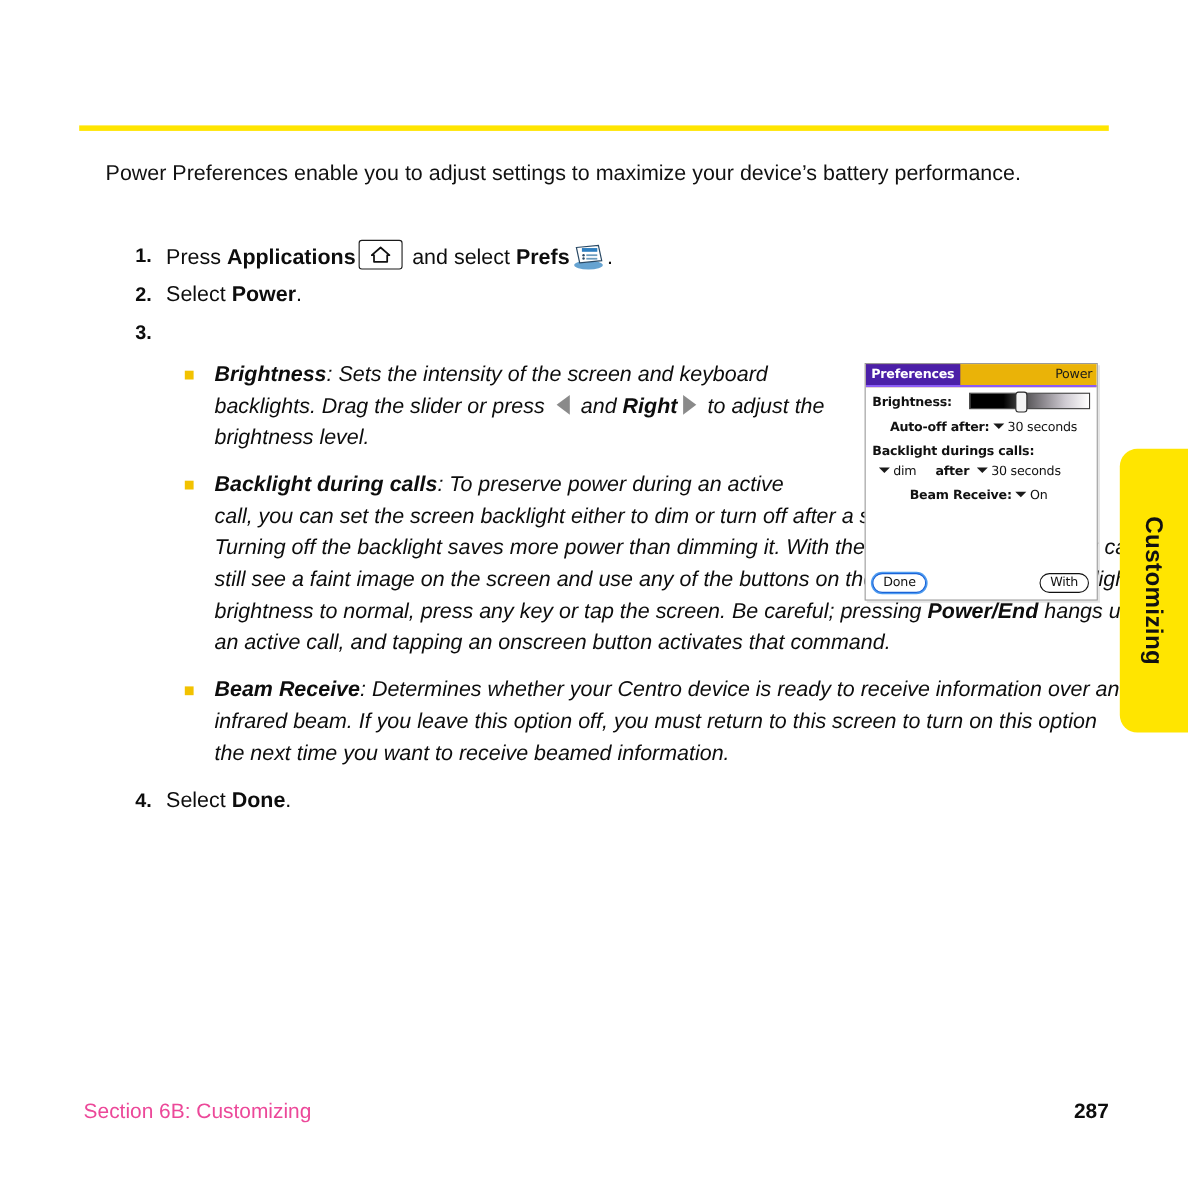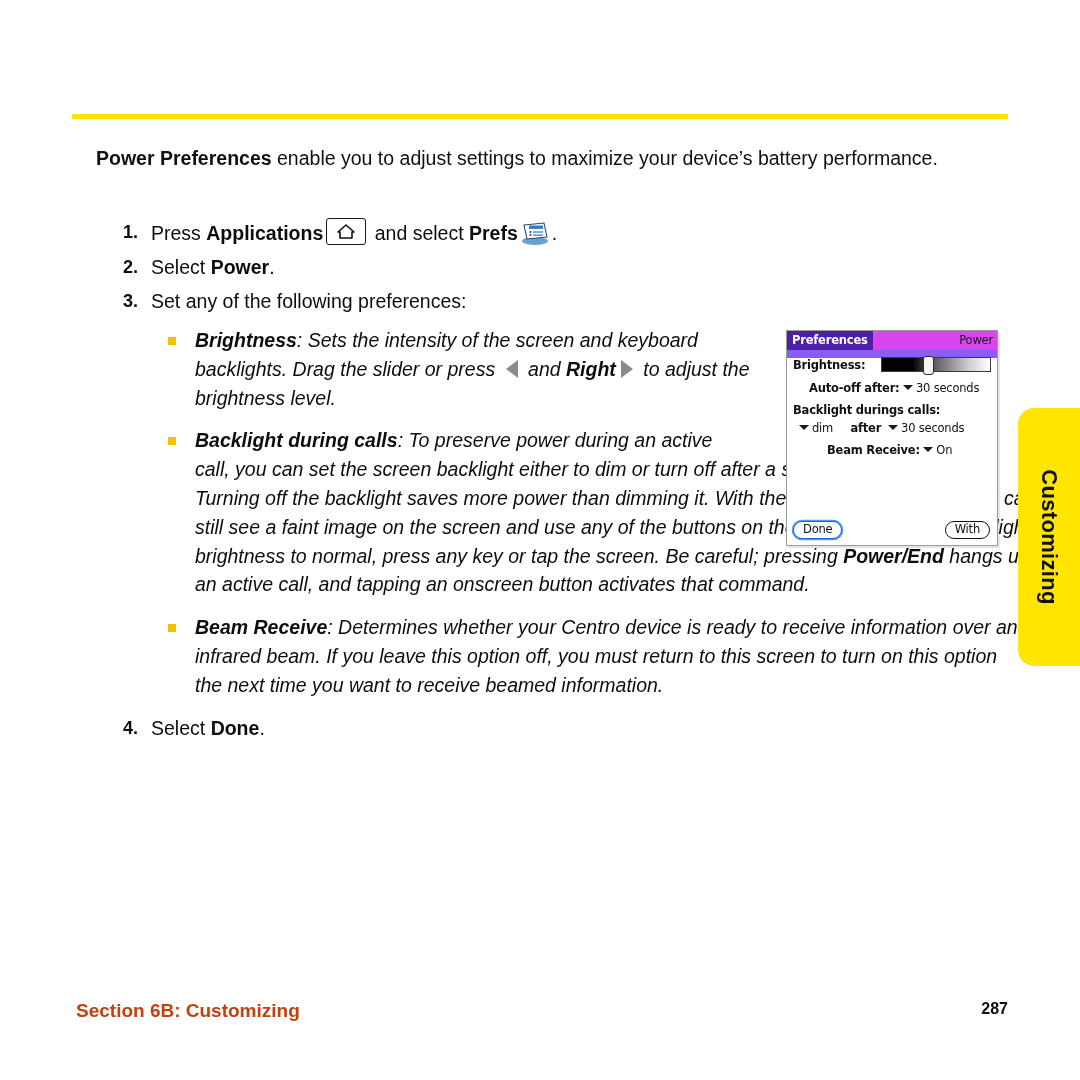--- a/index.html
+++ b/index.html
@@ -45,21 +45,21 @@
   
   .intro {
     position: absolute;
     left: 96px;
     top: 144px;
     width: 856px;
     font-size: 19.5px;
     line-height: 29px;
     color: #111;
   }
-  .intro b { font-weight: bold; }
+  .intro b { font-weight: normal; }
 
   
   .steps {
     position: absolute;
     left: 112px;
     top: 218px;
     width: 900px;
   }
   .step {
     position: relative;
@@ -176,22 +176,22 @@
     height: 214px;
     background: #ffffff;
     border: 1px solid #9a9a9a;
     box-shadow: 2px 2px 0 rgba(0,0,0,0.10);
     font-family: "DejaVu Sans", sans-serif;
     overflow: hidden;
   }
   .dev-titlebar {
     position: relative;
     height: 19px;
-    border-bottom: 8px solid #8b5cf6;
-    background: #d946ef;
+    border-bottom: 2px solid #8b5cf6;
+    background: #eab308;
   }
   .dev-tab {
     position: absolute;
     left: 0; top: 0;
     height: 19px;
     background: #4b1fa8;
     color: #fff;
     font-size: 11.5px;
     font-weight: bold;
     line-height: 19px;
@@ -274,28 +274,28 @@
     box-shadow: 0 0 0 1.3px #4e9bf0;
   }
   .dev-btn.tips { right: 7px; }
 
   
   .footer-left {
     position: absolute;
     left: 76px;
     top: 1000px;
     font-size: 19px;
-    font-weight: bold;
-    color: #c2410c;
+    font-weight: normal;
+    color: #ec4899;
   }
   .footer-right {
     position: absolute;
     right: 72px;
     top: 1000px;
-    font-size: 16px;
+    font-size: 19px;
     font-weight: bold;
     color: #0d0d0d;
   }
 </style>
 </head>
 <body>
 
 <div class="page">
 
   <div class="title-rule"></div>
@@ -318,21 +318,21 @@
             <rect x="13" y="10.2" width="10" height="1.6" fill="#6b9bbd"></rect>
             <rect x="13" y="13.4" width="10" height="1.6" fill="#6b9bbd"></rect>
           </svg></span><span>.</span>
     </div>
 
     <div class="step">
       <span class="num">2.</span><span>Select </span><b>Power</b><span>.</span>
     </div>
 
     <div class="step">
-      <span class="num">3.</span><span>Set any of the following preferences:</span>
+      <span class="num">3.</span>
     </div>
 
   </div>
 
   <div class="bullets">
 
     <div class="bullet narrow">
       <span class="sq"></span><b>Brightness</b><span>: Sets the intensity of the screen and keyboard backlights. Drag the slider or press </span><span class="arrow-l"></span><span> and </span><b>Right</b><span class="arrow-r"></span><span> to adjust the brightness level.</span>
     </div>
 

